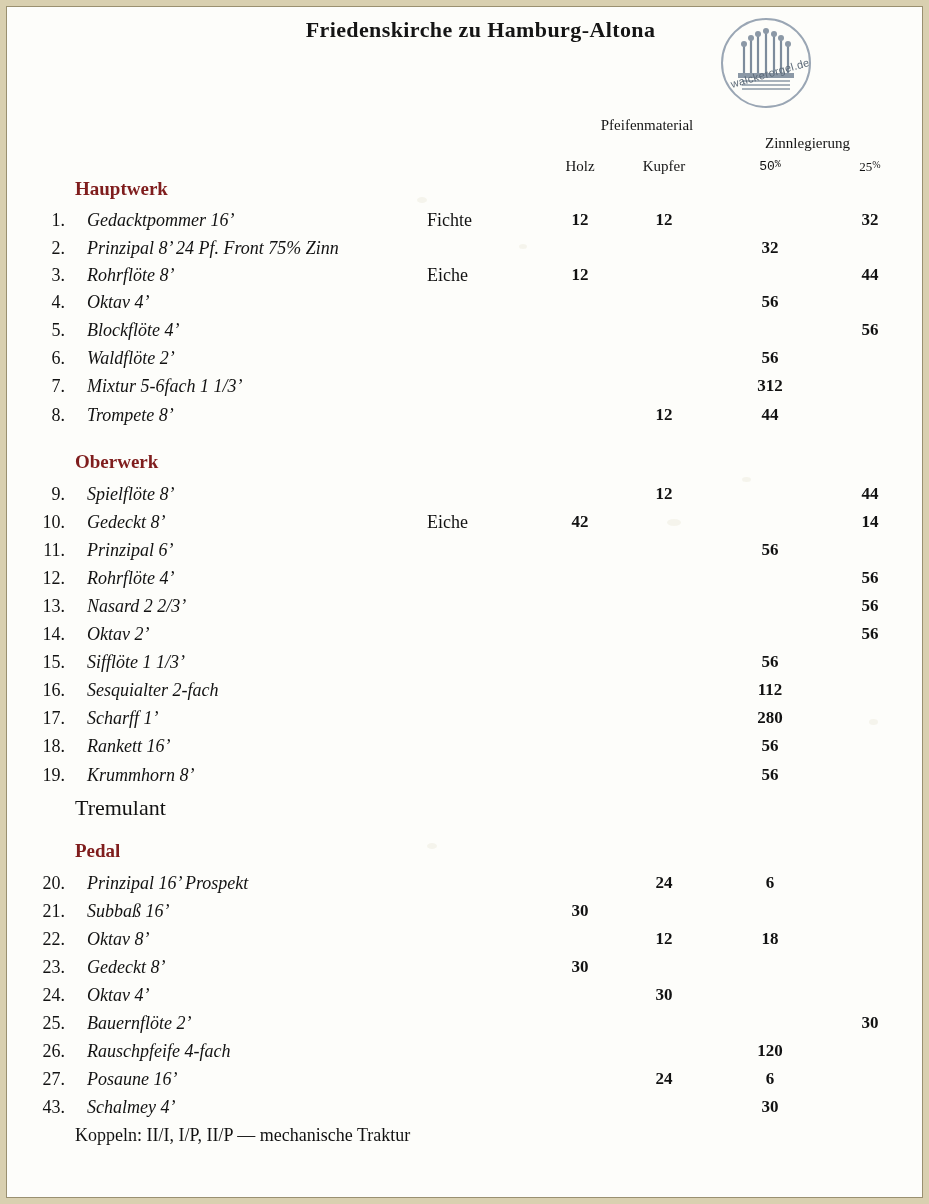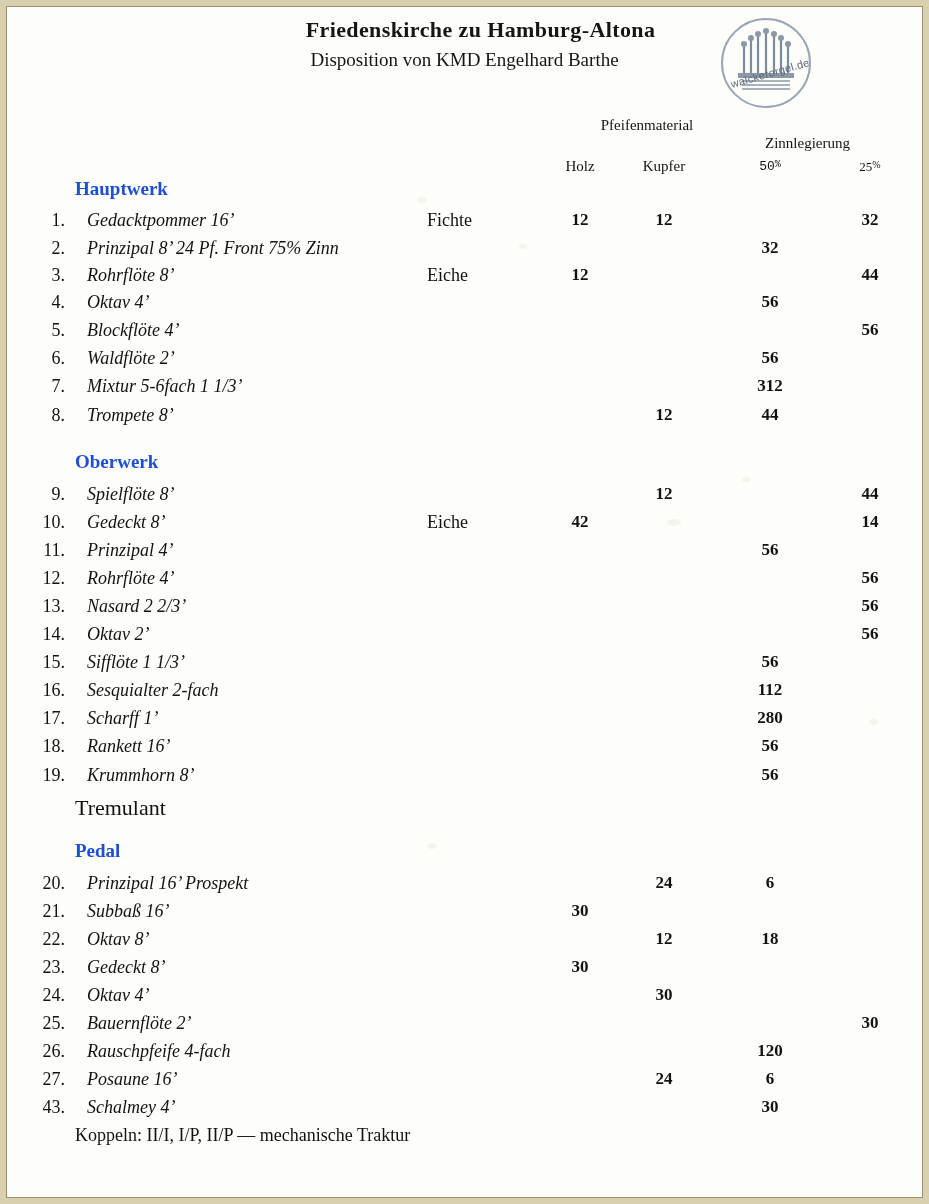--- a/index.html
+++ b/index.html
@@ -96,21 +96,21 @@
   .h-kupfer { left: 612px; top: 151px; width: 90px; }
   .h-50     { left: 718px; top: 152px; width: 90px; font-family: Liberation Mono, monospace; }
   .h-25     { left: 828px; top: 152px; width: 70px; }
   .sup { font-size: 10px; vertical-align: top; }
   
   .section-title {
     position: absolute;
     left: 68px;
     font-size: 19px;
     font-weight: bold;
-    color: #1d4ed8;
+    color: #7f1d1d;
   }
   .row {
     position: absolute;
     left: 0;
     right: 0;
     height: 28px;
     font-size: 18px;
     color: #121212;
   }
   .num {
@@ -149,21 +149,20 @@
   }
   .speck { position:absolute; background:#efece0; opacity:.55; border-radius:50%; }
 </style>
 </head>
 <body>
 
 <div id="page">
   <div id="sheet">
 
     <div class="title">Friedenskirche zu Hamburg-Altona</div>
-    <div class="subtitle">Disposition von KMD Engelhard Barthe</div>
 
     <div class="logo">
       <svg width="96" height="96" viewBox="0 0 96 96" xmlns="http://www.w3.org/2000/svg">
         <circle cx="48" cy="48" r="44" fill="none" stroke="#9aa6b4" stroke-width="2"></circle>
         <g stroke="#7d8c9c" stroke-width="2.2" fill="none">
           <line x1="26" y1="30" x2="26" y2="58"></line>
           <line x1="33" y1="24" x2="33" y2="58"></line>
           <line x1="40" y1="20" x2="40" y2="58"></line>
           <line x1="48" y1="17" x2="48" y2="58"></line>
           <line x1="56" y1="20" x2="56" y2="58"></line>
@@ -286,21 +285,21 @@
       <span class="num">10.</span>
       <span class="name">Gedeckt  8’</span>
       <span class="mat">Eiche</span>
       <span class="holz">42</span>
       <span class="kupfer"></span>
       <span class="z50"></span>
       <span class="z25">14</span>
     </div>
     <div class="row" style="top:533px">
       <span class="num">11.</span>
-      <span class="name">Prinzipal  4’</span>
+      <span class="name">Prinzipal  6’</span>
       <span class="mat"></span>
       <span class="holz"></span>
       <span class="kupfer"></span>
       <span class="z50">56</span>
       <span class="z25"></span>
     </div>
     <div class="row" style="top:561px">
       <span class="num">12.</span>
       <span class="name">Rohrflöte  4’</span>
       <span class="mat"></span>

